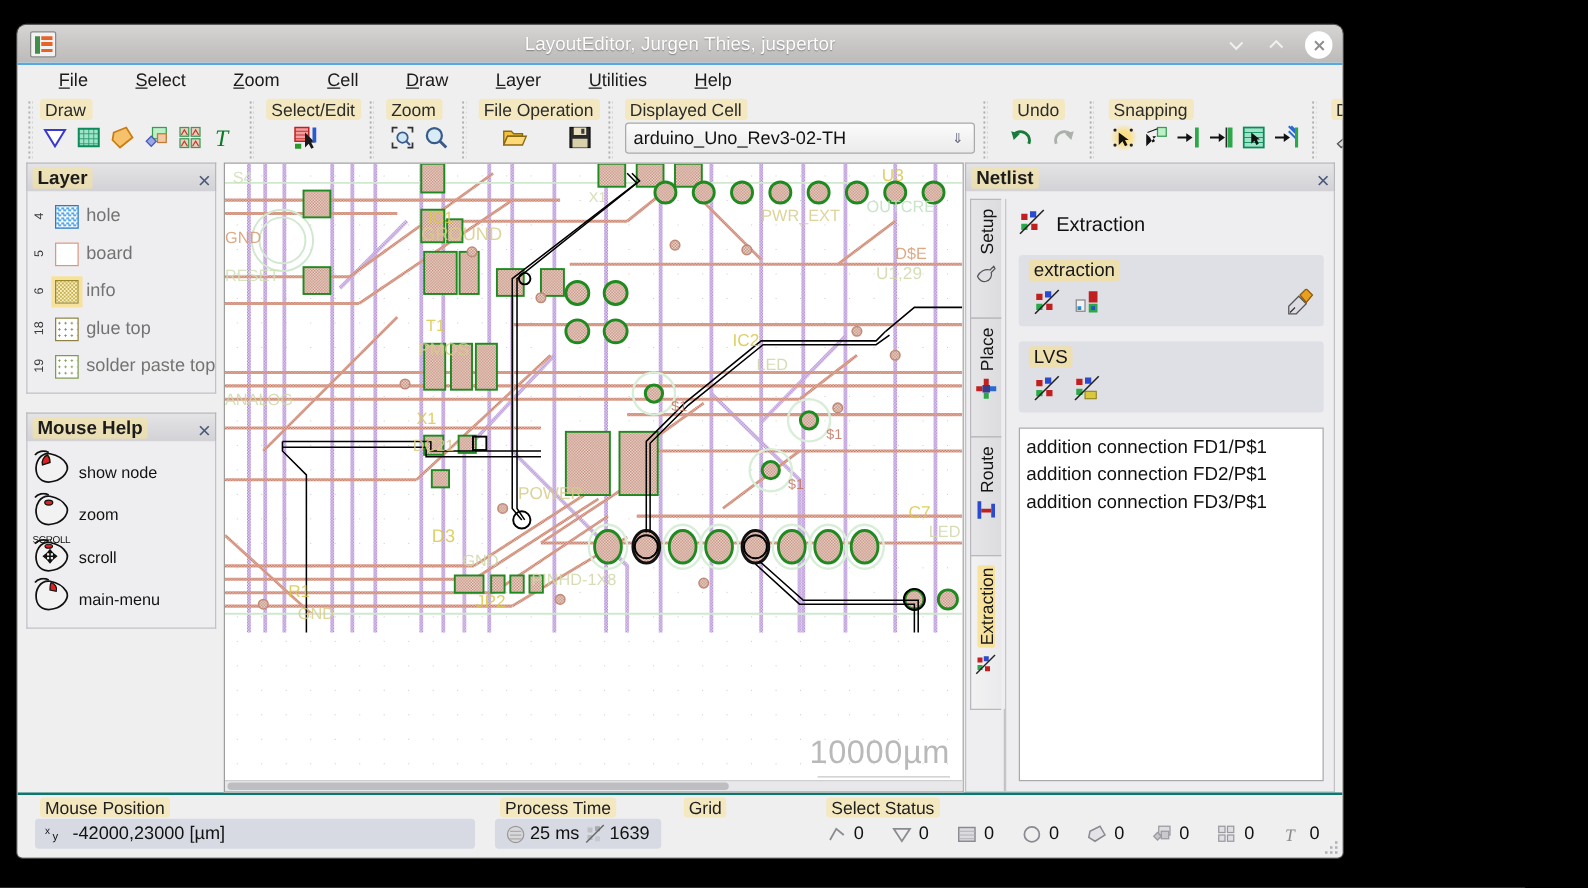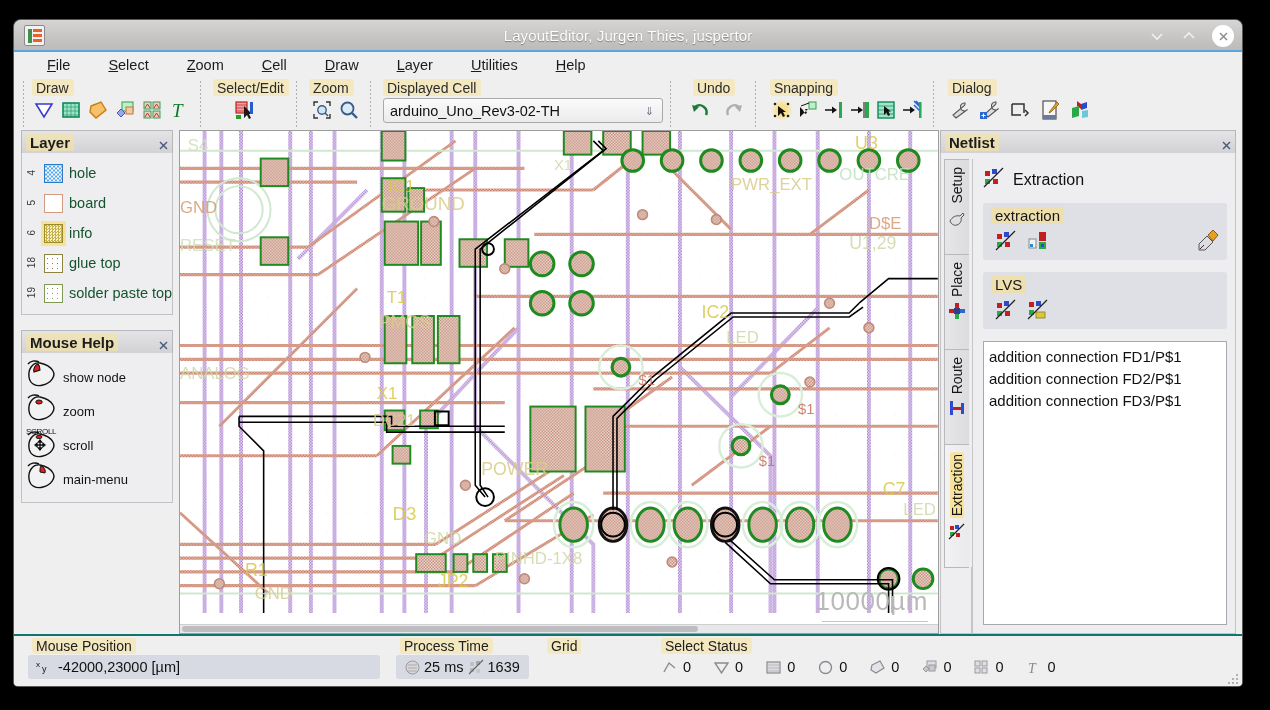--- a/index.html
+++ b/index.html
@@ -13,21 +13,21 @@
   #app {
     position: relative;
     width: 1270px; height: 710px;
     background: #000;
   }
 
   
   .window {
     position: absolute;
     left: 14px; top: 20px;
-    width: 1228px; height: 666px;
+    width: 1060px; height: 666px;
     background: #efeff0;
     border-radius: 7px 7px 4px 4px;
     box-shadow: 0 0 0 1px #5a5a5a;
     overflow: hidden;
     display: flex;
     flex-direction: column;
   }
 
   
   .titlebar {
@@ -239,21 +239,21 @@
     width: 11px; text-align: center;
     flex: 0 0 11px;
     line-height: 1;
   }
   .layer-swatch {
     width: 19px; height: 19px;
     border: 1.6px solid #777;
     flex: 0 0 19px;
     position: relative;
   }
-  .layer-name { font-size: 14.5px; color: #14532d; white-space: nowrap; }
+  .layer-name { font-size: 14.5px; color: #737373; white-space: nowrap; }
   .layer-row.sel .layer-swatch {
     outline: 3px solid rgba(250,222,130,.75);
   }
 
   
   .mouse-row {
     display: flex; align-items: center;
     height: 34px;
     padding-left: 4px;
     gap: 3px; position: relative;
@@ -566,20 +566,39 @@
           </div>
           <div class="ticon">
             <svg width="22" height="22" viewBox="0 0 22 22">
               <circle cx="9.5" cy="9.5" r="6" fill="#d8ecf8" stroke="#3a5a8a" stroke-width="1.8"></circle>
               <line x1="14" y1="14" x2="19" y2="19" stroke="#3a5a8a" stroke-width="2.4"></line>
             </svg>
           </div>
         </div>
       </div>
 
+      <div class="tb-group" style="padding-left:14px;">
+        <div class="tb-label">File Operation</div>
+        <div class="tb-icons" style="padding-left:20px; gap:30px;">
+          <div class="ticon">
+            <svg width="22" height="22" viewBox="0 0 22 22">
+              <path d="M2,17 V6 H8 L10,8 H17 V10 H5 L2,17 Z" fill="#f0c040" stroke="#8a6a10" stroke-width="1.1"></path>
+              <path d="M5,10 H20 L17,17 H2 Z" fill="#ffd978" stroke="#8a6a10" stroke-width="1.1"></path>
+            </svg>
+          </div>
+          <div class="ticon">
+            <svg width="22" height="22" viewBox="0 0 22 22">
+              <rect x="3" y="3" width="16" height="16" fill="#2a2a2a" stroke="#111" stroke-width="1"></rect>
+              <rect x="6" y="3" width="10" height="6" fill="#e8e0c0"></rect>
+              <rect x="12" y="4" width="2.5" height="4" fill="#3a3a3a"></rect>
+              <rect x="5" y="12" width="12" height="7" fill="#d8d0a8"></rect>
+            </svg>
+          </div>
+        </div>
+      </div>
 
       <div class="tb-group" style="padding-left:14px;">
         <div class="tb-label">Displayed Cell</div>
         <div class="cell-combo">
           <span>arduino_Uno_Rev3-02-TH</span>
           <span class="arrow">⇓</span>
         </div>
       </div>
 
       <div class="tb-group" style="padding-left:16px;">

